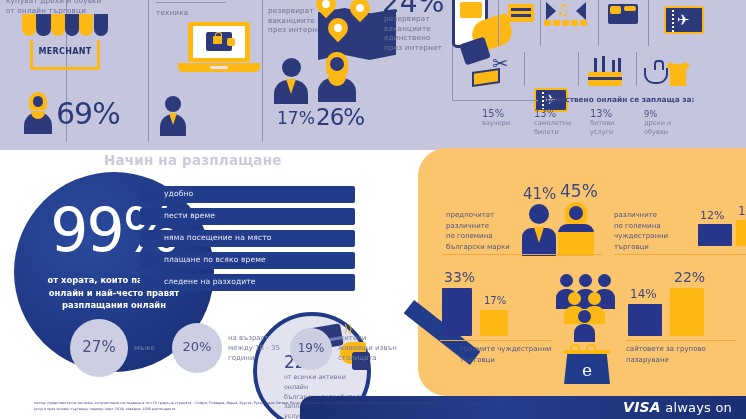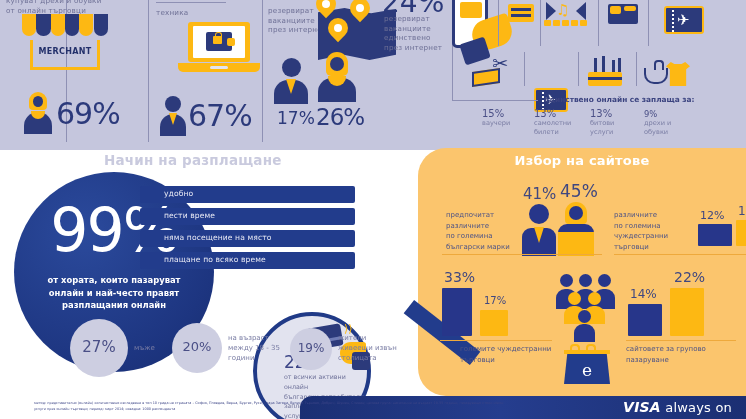--- a/index.html
+++ b/index.html
@@ -183,21 +183,20 @@
       </div>
       <div class="lap-base" style="left:0;top:41px;"></div>
       <div class="lap-notch" style="left:32px;top:44px;"></div>
     </div>
 
     <div class="person" style="left:160px;top:96px;width:26px;height:40px;">
       <div class="p-head" style="left:5px;top:0;width:16px;height:16px;background:#2c3a7b;"></div>
       <div class="p-body" style="left:0;top:18px;width:26px;height:22px;background:#2c3a7b;"></div>
       <div style="position:absolute;left:9px;top:17px;width:8px;height:12px;background:#fdb813;clip-path:polygon(0 0,100% 0,50% 100%);"></div>
     </div>
-    <div class="pct-big" style="position:absolute;left:188px;top:98px;">67%</div>
 
     <div class="tl-cap" style="left:268px;top:6px;width:76px;white-space:pre-line;">резервират
 ваканциите
 през интернет</div>
 
     <div class="mapbox" style="left:318px;top:8px;"></div>
     <div style="position:absolute;left:330px;top:26px;font-size:11px;color:#fdb813;">⌁</div>
     <div class="pin" style="left:316px;top:-6px;">
         <b style="background:#fdb813;"></b>
         <s></s>
@@ -324,20 +323,24 @@
         <div class="bar"></div>
           <div class="rl">пести време</div>
       </div>
       <div class="rrow">
         <div class="bar"></div>
           <div class="rl">няма посещение на място</div>
       </div>
       <div class="rrow">
         <div class="bar"></div>
           <div class="rl">плащане по всяко време</div>
+      </div>
+      <div class="rrow">
+        <div class="bar"></div>
+          <div class="rl">следене на разходите</div>
       </div>
     </div>
 
     <div class="magn-handle"></div>
     <div class="magn"></div>
     <div class="card"></div>
     <div class="wavec" style="left:344px;top:174px;">⟩⟩</div>
     <div class="payhand"></div>
     <div class="paycuff"></div>
     <div class="m22">22%</div>
@@ -367,21 +370,20 @@
 години</div>
 
     <div class="dcirc" style="left:290px;top:180px;width:42px;height:42px;"></div>
     <div class="dpct" style="left:290px;top:193px;width:42px;font-size:12px;">19%</div>
     <div class="dlab" style="left:338px;top:185px;white-space:pre-line;">жители
 живеещи извън
 столицата</div>
   </div>
 
   <div class="yellow">
-    <div class="ytitle">Избор на сайтове</div>
     <div class="ydiag"></div>
 
     <div class="ylab" style="left:28px;top:62px;width:80px;white-space:pre-line;">предпочитат
 различните
 по големина
 български марки</div>
 
     <div class="ypct" style="left:105px;top:39px;font-size:15px;">41%</div>
     <div class="ppl" style="left:104px;top:56px;width:34px;height:48px;">
       <div class="ppl-h" style="left:7px;top:0;width:20px;height:20px;background:#27368a;"></div>

